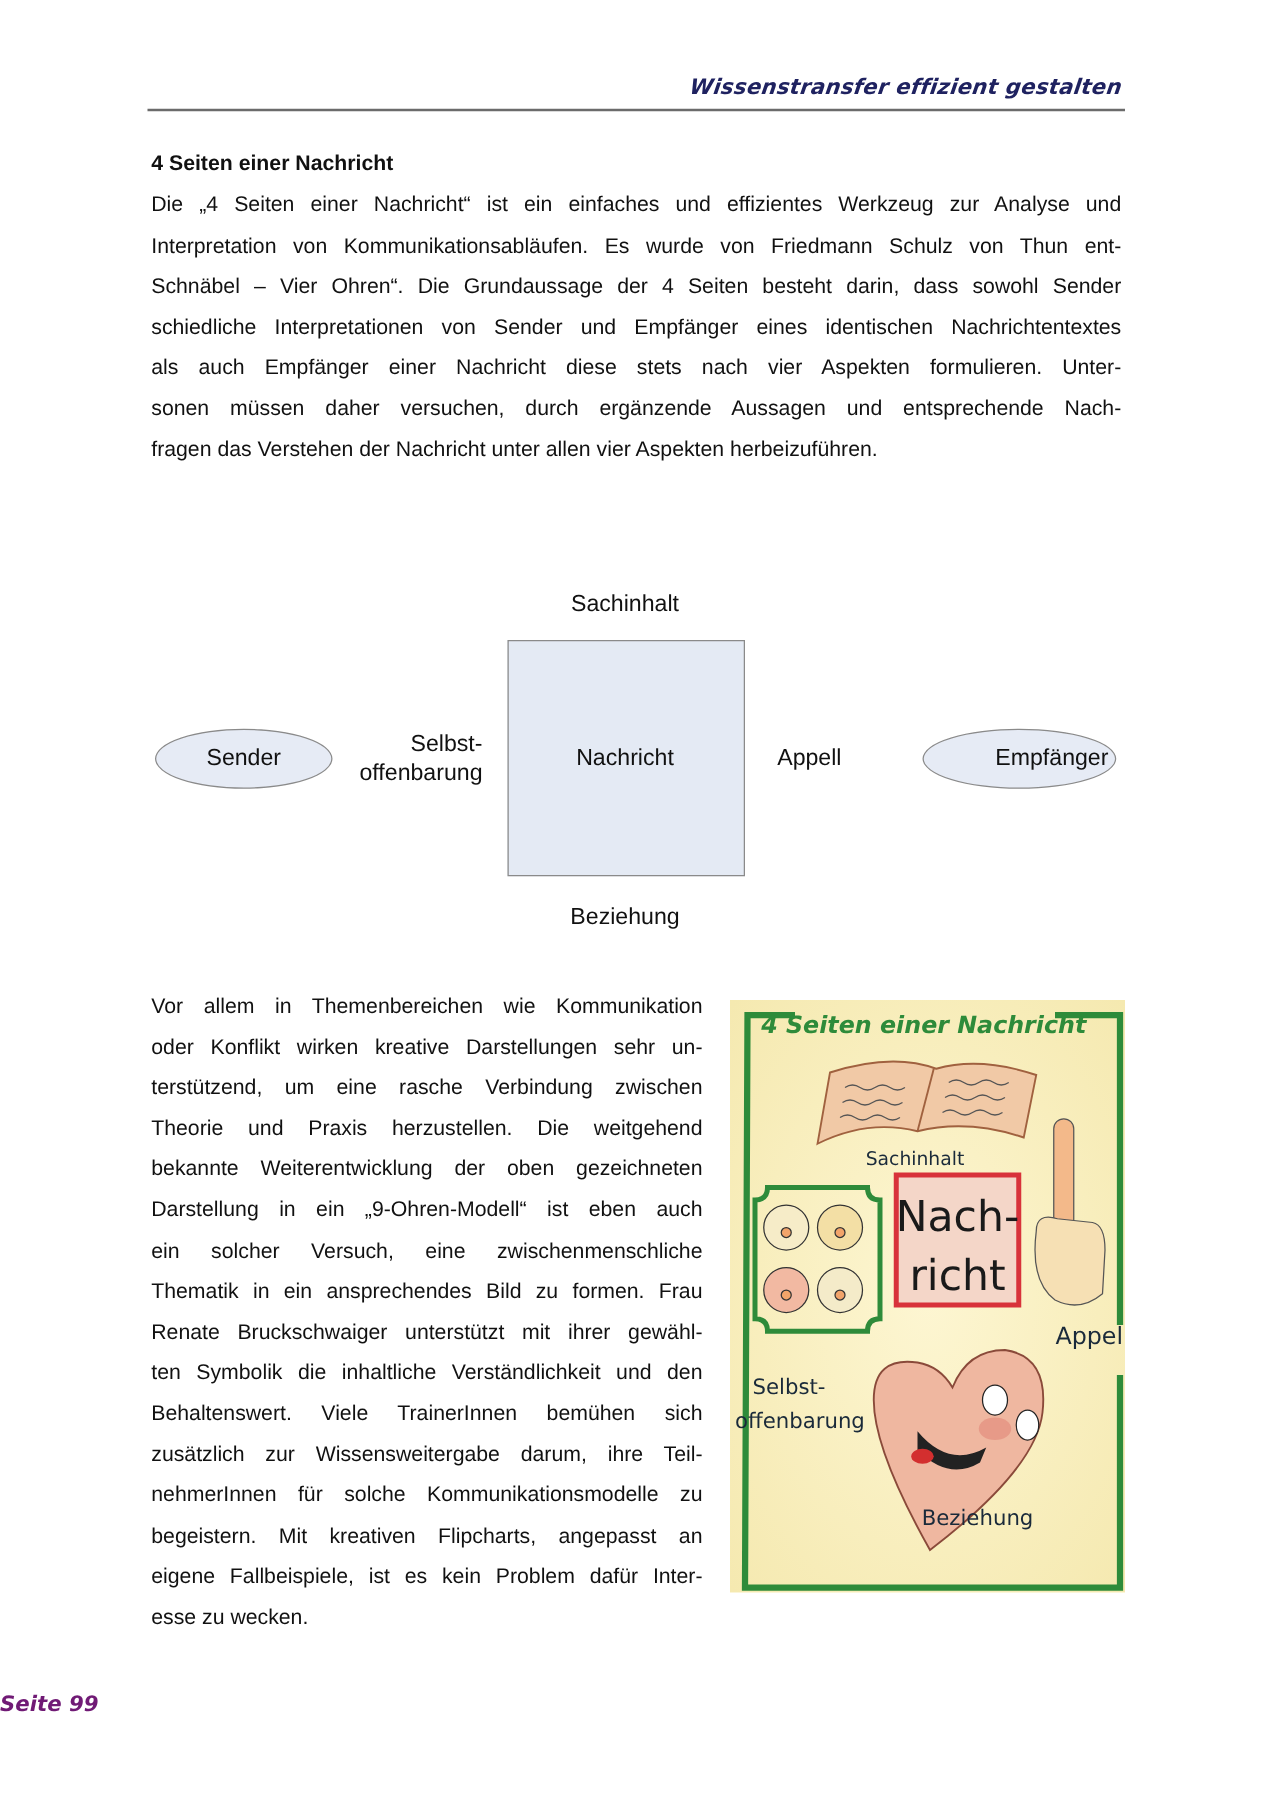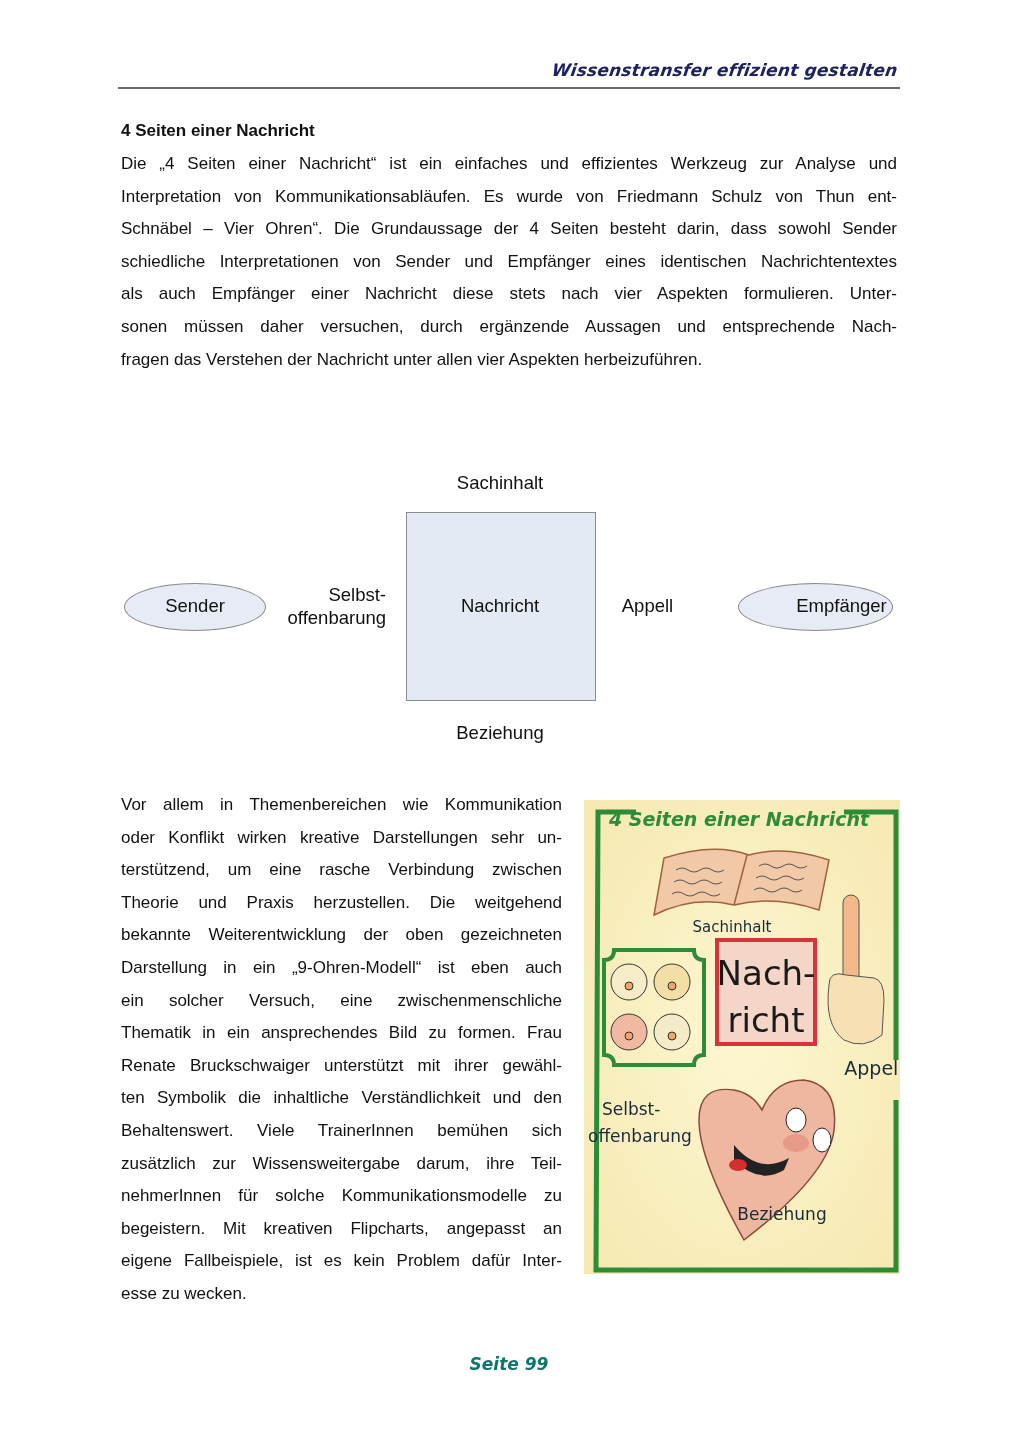--- a/index.html
+++ b/index.html
@@ -21,22 +21,22 @@
 
   .diagram { position: absolute; left: 0; top: 0; width: 1018px; height: 1440px; pointer-events: none; }
   .diag-label { position: absolute; font-size: 18.5px; color: #111; text-align: center; pointer-events: auto; }
   .box { position: absolute; left: 406px; top: 512px; width: 188px; height: 187px;
     background: #e4eaf4; border: 1px solid #8a8a8a; pointer-events: auto; }
   .ellipse { position: absolute; border: 1px solid #8a8a8a; background: #e6ebf5; border-radius: 50%; pointer-events: auto; }
   .ellipse-sender { left: 124px; top: 583px; width: 140px; height: 46px; }
   .ellipse-empf { left: 738px; top: 583px; width: 153px; height: 46px; }
 
   .flipchart { position: absolute; left: 584px; top: 800px; width: 316px; height: 474px; background: #fbf4cc; }
-  .footer { position: absolute; left: 0; width: 1018px; top: 1354px; text-align: center; font-family: "DejaVu Sans", sans-serif;
-    font-style: italic; font-weight: bold; font-size: 17px; color: #0f766e; }
+  .footer { position: absolute; left: 0; width: 1018px; top: 1354px; font-family: "DejaVu Sans", sans-serif;
+    font-style: italic; font-weight: bold; font-size: 17px; color: #701a75; }
 </style>
 </head>
 <body>
 
 <div class="header-title">Wissenstransfer effizient gestalten</div>
 <div class="header-rule"></div>
 
 <div class="section-heading">4 Seiten einer Nachricht</div>
 
 <div class="para para-1" id="p1">

